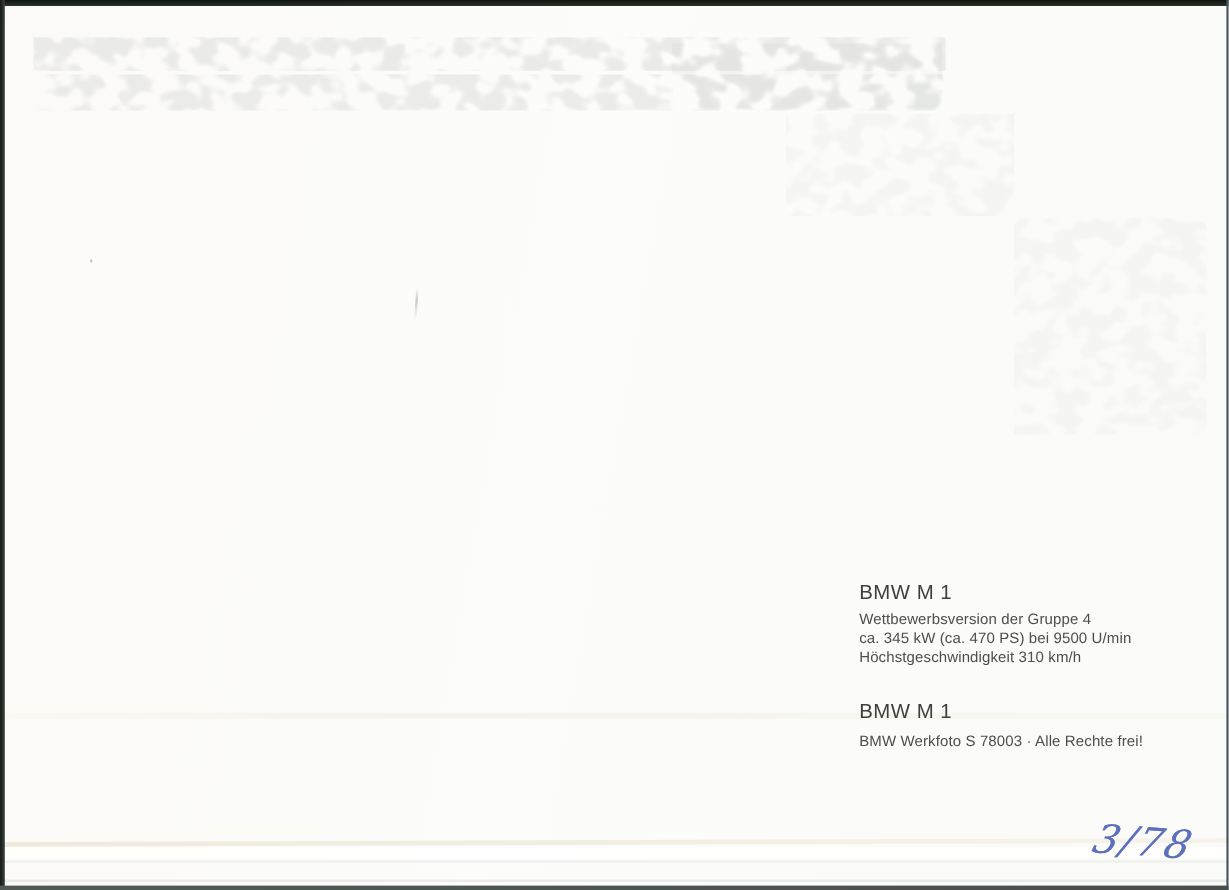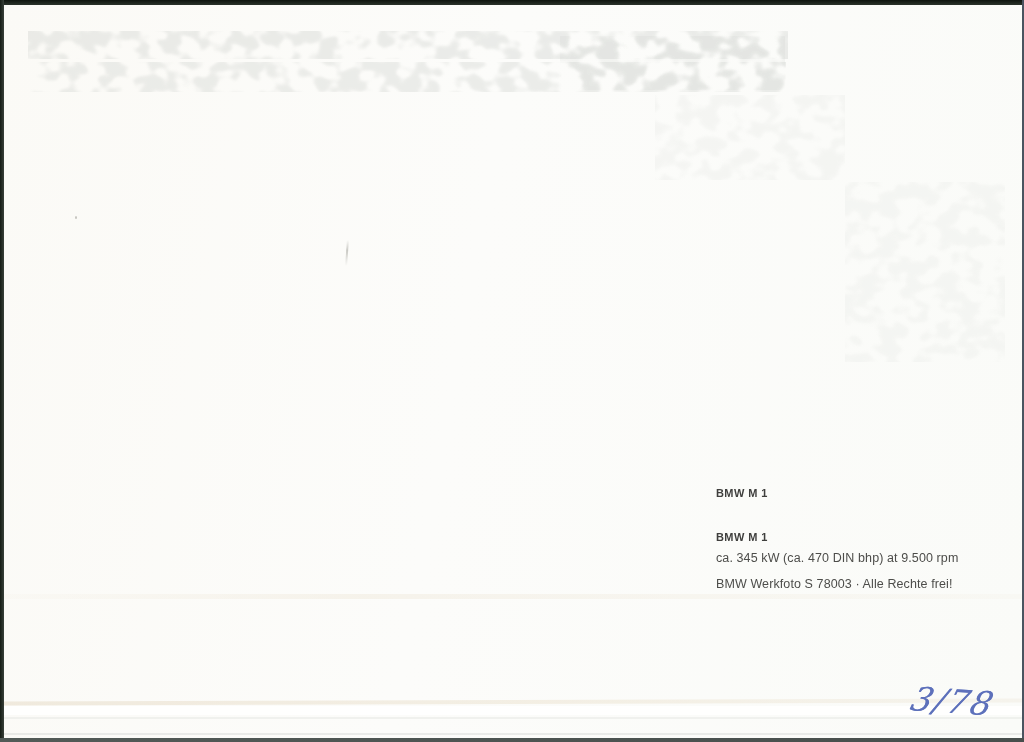--- a/index.html
+++ b/index.html
@@ -46,22 +46,22 @@
              transform: rotate(4deg); }
 
   
   .caption {
     position: absolute; left: 716px; top: 486px; width: 300px;
     color: #4d4d4a;
     font-size: 12.5px; line-height: 16px;
     letter-spacing: 0.1px;
   }
   .cap-heading {
-    font-size: 11px; line-height: 15px;
-    font-weight: bold; color: #3f3f3d; letter-spacing: 0.4px;
+    font-size: 17px; line-height: 15px;
+    font-weight: normal; color: #3f3f3d; letter-spacing: 0.4px;
   }
   .cap-lines { margin-top: 7px; }
   .cap-group-en { margin-top: 29px; }
   .cap-group-en .cap-lines { margin-top: 5px; }
   .credit-line { margin-top: 10px; }
 
   
   .handwriting {
     position: absolute; left: 912px; top: 684px;
     font-family: "DejaVu Serif", serif;
@@ -102,26 +102,30 @@
   <div class="streak streak-c"></div>
   <div class="streak streak-d"></div>
   <div class="streak streak-e"></div>
   <div class="speck speck-a"></div>
   <div class="speck speck-b"></div>
 
   <div class="caption">
 
     <div class="cap-group">
       <div class="cap-heading">BMW M 1</div>
+      <div class="cap-lines">
+        <div class="cap-line">Wettbewerbsversion der Gruppe 4</div>
+        <div class="cap-line">ca. 345 kW (ca. 470 PS) bei 9500 U/min</div>
+        <div class="cap-line">Höchstgeschwindigkeit 310 km/h</div>
+      </div>
     </div>
 
     <div class="cap-group cap-group-en">
       <div class="cap-heading">BMW M 1</div>
       <div class="cap-lines">
-        <div class="cap-line">ca. 345 kW (ca. 470 DIN bhp) at 9.500 rpm</div>
       </div>
     </div>
 
     <div class="credit-line">BMW Werkfoto S 78003 · Alle Rechte frei!</div>
   </div>
 
   <div class="handwriting">3/78</div>
 
   <div class="edge edge-top"></div>
   <div class="edge edge-left"></div>

